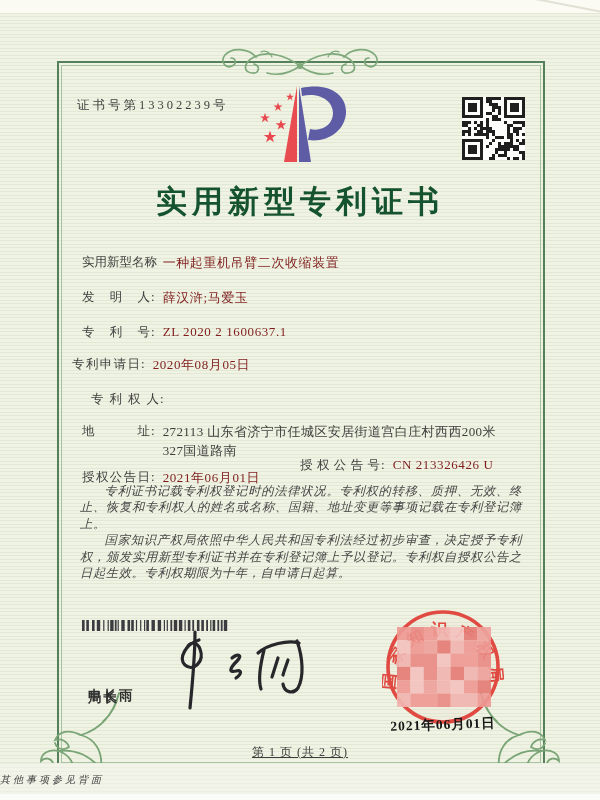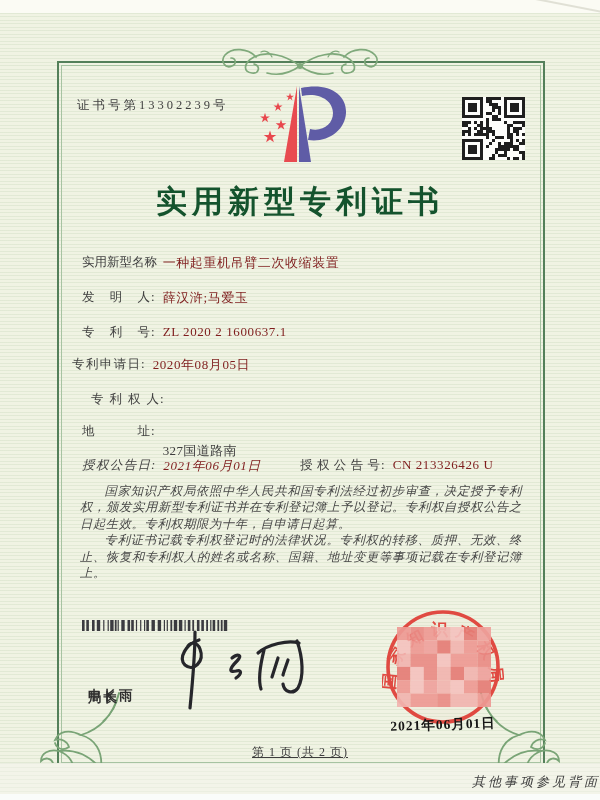--- a/index.html
+++ b/index.html
@@ -56,22 +56,22 @@
     letter-spacing:2px;color:#2f2f2f;font-family:"Liberation Sans","DejaVu Sans",sans-serif;}
   .signature{position:absolute;left:162px;top:628px;}
 
   .seal{position:absolute;left:382px;top:606px;}
   .mosaic{position:absolute;left:397px;top:627px;opacity:.92;}
   .seal-date{position:absolute;left:372px;top:716px;width:142px;text-align:center;
     font-size:13.5px;font-weight:700;color:#151515;letter-spacing:1px;transform:rotate(-2deg);}
 
   .page-num{position:absolute;left:0;top:744px;width:600px;text-align:center;
     font-size:12px;color:#3d3d3d;letter-spacing:1px;text-decoration:underline;}
-  .back-note{position:absolute;left:0;top:773px;width:600px;text-align:right;
-    font-size:13px;font-style:italic;color:#3f3f3f;letter-spacing:3px;}
+  .back-note{position:absolute;left:0;top:773px;width:600px;text-align:left;
+    font-size:10px;font-style:italic;color:#3f3f3f;letter-spacing:3px;}
 </style>
 </head>
 <body>
 
 <div class="page">
   <div class="paper"></div>
   <div class="scan-crease"></div>
 
   <div class="frame">
     <div class="frame-inner"></div>
@@ -284,37 +284,37 @@
       <span class="fcolon">:</span>
     <span class="fvalue">2020年08月05日</span>
   </div>
   <div class="field-row" style="left:82px;top:391px;margin-left:9px;">
     <span class="flabel">专利权人</span>
       <span class="fcolon">:</span>
   </div>
   <div class="field-row" style="left:82px;top:423px;">
     <span class="flabel">地址</span>
       <span class="fcolon">:</span>
-    <span class="addr-lines"><br>
+    <span class="addr-lines"><span>272113 山东省济宁市任城区安居街道宫白庄村西西200米</span><br>
       <span>327国道路南</span></span>
   </div>
-  <div class="field-row" style="left:82px;top:457px;font-style:italic;">
+  <div class="field-row" style="left:82px;top:469px;">
     <span class="flabel">授权公告日</span>
       <span class="fcolon">:</span>
     <span class="fvalue">2021年06月01日</span>
   </div>
   <div class="field-row" style="left:300px;top:457px;">
     <span class="flabel2">授权公告号</span>
       <span class="fcolon">:</span>
     <span class="fvalue">CN 213326426 U</span>
   </div>
 
   <div class="paras">
+    <p>专利证书记载专利权登记时的法律状况。专利权的转移、质押、无效、终止、恢复和专利权人的姓名或名称、国籍、地址变更等事项记载在专利登记簿上。</p>
     <p>国家知识产权局依照中华人民共和国专利法经过初步审查，决定授予专利权，颁发实用新型专利证书并在专利登记簿上予以登记。专利权自授权公告之日起生效。专利权期限为十年，自申请日起算。</p>
-    <p>专利证书记载专利权登记时的法律状况。专利权的转移、质押、无效、终止、恢复和专利权人的姓名或名称、国籍、地址变更等事项记载在专利登记簿上。</p>
   </div>
 
   <svg class="barcode" width="150" height="11" viewBox="0 0 150 11">
       <rect x="0.0" y="0" width="2.6" height="11" fill="#3b3b40"></rect>
       <rect x="4.3" y="0" width="2.6" height="11" fill="#3b3b40"></rect>
       <rect x="10.0" y="0" width="2.6" height="11" fill="#3b3b40"></rect>
       <rect x="14.8" y="0" width="3.4" height="11" fill="#3b3b40"></rect>
       <rect x="21.2" y="0" width="1.2" height="11" fill="#3b3b40"></rect>
       <rect x="25.6" y="0" width="1.2" height="11" fill="#3b3b40"></rect>
       <rect x="28.2" y="0" width="3.4" height="11" fill="#3b3b40"></rect>

